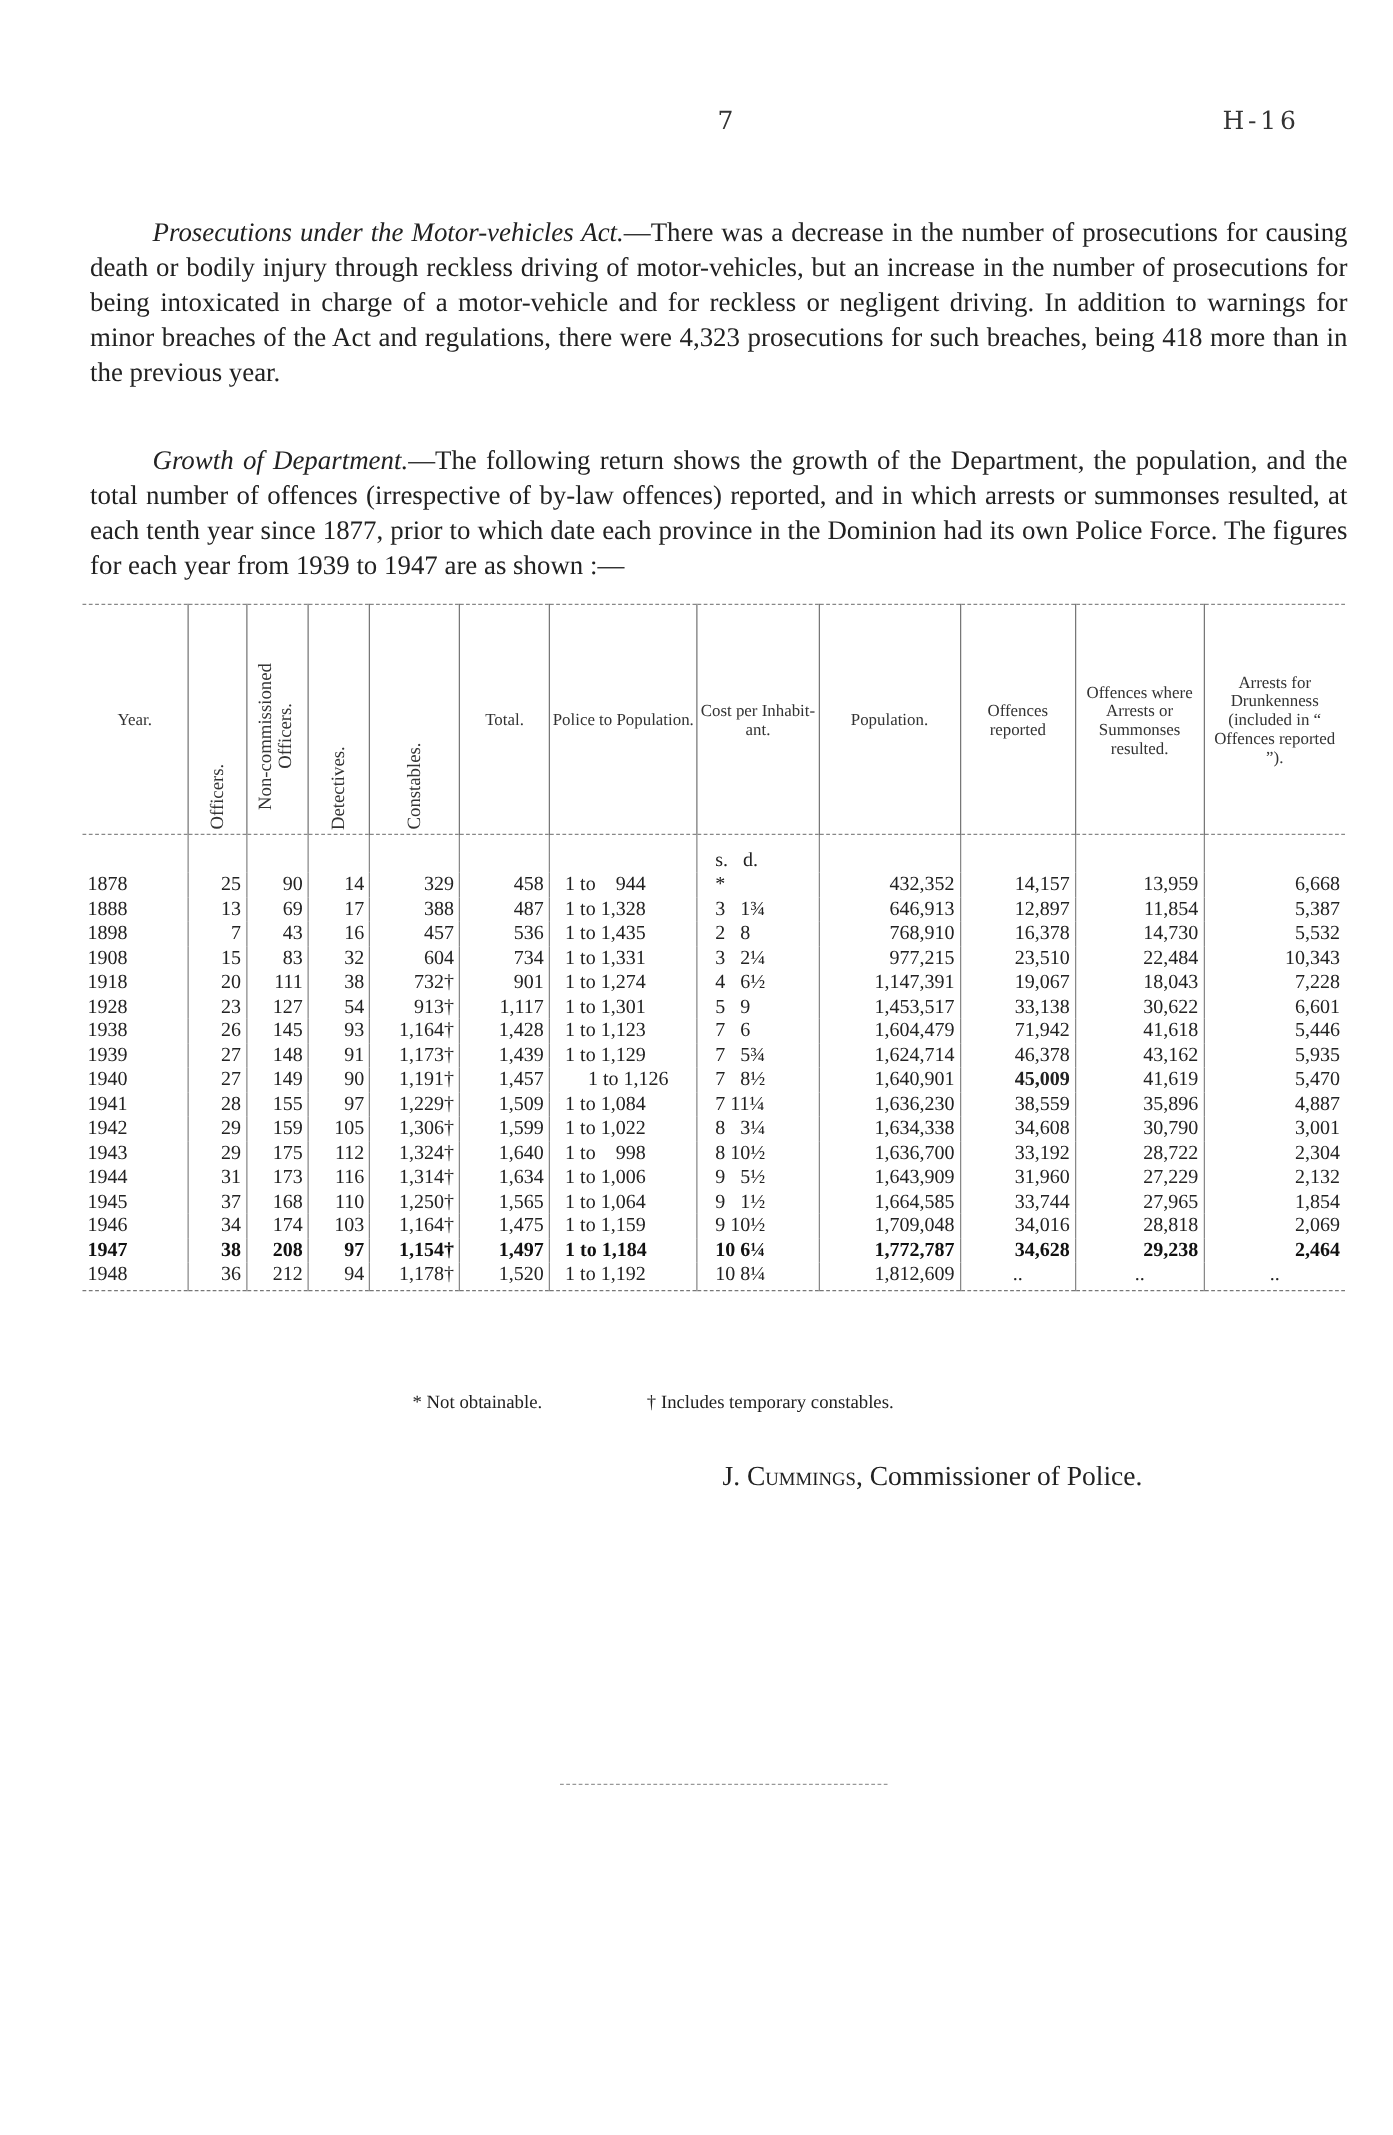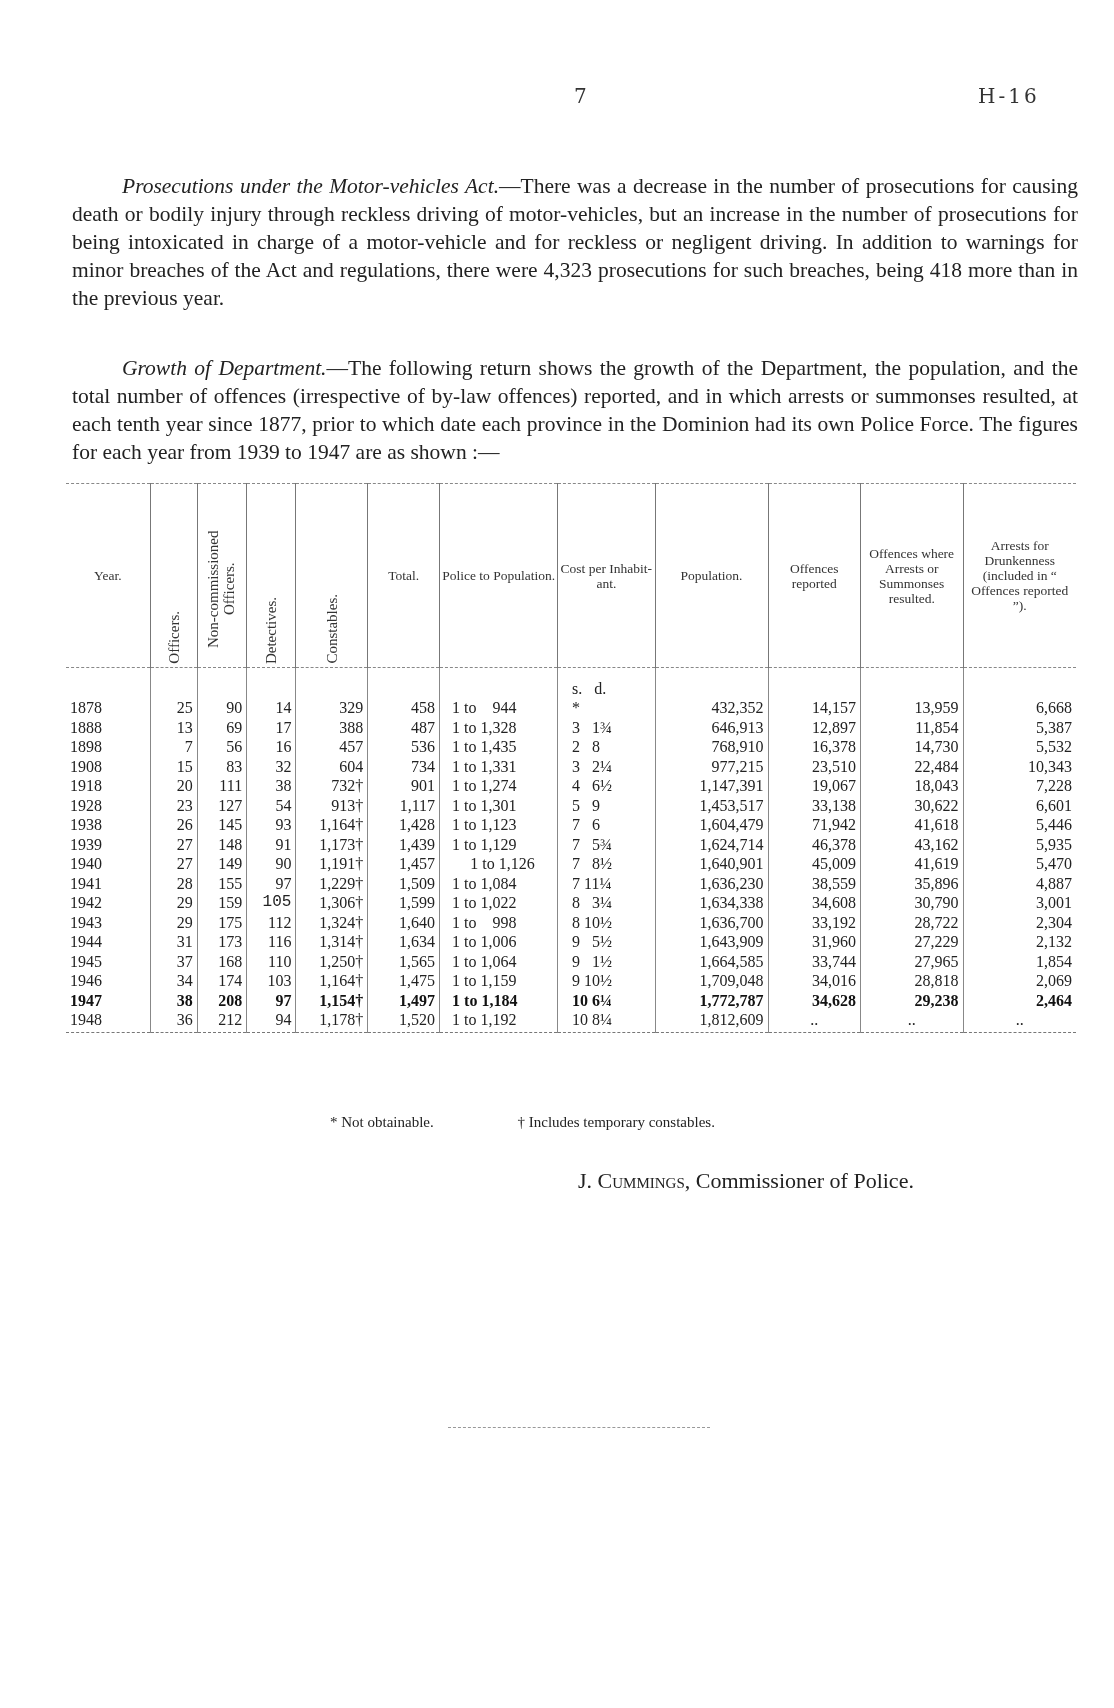--- a/index.html
+++ b/index.html
@@ -139,21 +139,21 @@
           <td class="ratio" style="white-space: pre;">1 to 1,328</td>
           <td class="cost" style="white-space: pre;">3   1¾</td>
           <td style="white-space: pre;">646,913</td>
           <td style="white-space: pre;">12,897</td>
           <td style="white-space: pre;">11,854</td>
           <td style="white-space: pre;">5,387</td>
         </tr>
         <tr>
           <td style="white-space: pre;">1898</td>
           <td style="white-space: pre;">7</td>
-          <td style="white-space: pre;">56</td>
+          <td style="white-space: pre;">43</td>
           <td style="white-space: pre;">16</td>
           <td style="white-space: pre;">457</td>
           <td style="white-space: pre;">536</td>
           <td class="ratio" style="white-space: pre;">1 to 1,435</td>
           <td class="cost" style="white-space: pre;">2   8</td>
           <td style="white-space: pre;">768,910</td>
           <td style="white-space: pre;">16,378</td>
           <td style="white-space: pre;">14,730</td>
           <td style="white-space: pre;">5,532</td>
         </tr>
@@ -230,21 +230,21 @@
         <tr>
           <td style="white-space: pre;">1940</td>
           <td style="white-space: pre;">27</td>
           <td style="white-space: pre;">149</td>
           <td style="white-space: pre;">90</td>
           <td style="white-space: pre;">1,191†</td>
           <td style="white-space: pre;">1,457</td>
           <td class="ratio" style="white-space: pre; text-align: center;">1 to 1,126</td>
           <td class="cost" style="white-space: pre;">7   8½</td>
           <td style="white-space: pre;">1,640,901</td>
-          <td style="white-space: pre;">45,009</td>
+          <td style="white-space: pre; font-weight: bold;">45,009</td>
           <td style="white-space: pre;">41,619</td>
           <td style="white-space: pre;">5,470</td>
         </tr>
         <tr>
           <td style="white-space: pre;">1941</td>
           <td style="white-space: pre;">28</td>
           <td style="white-space: pre;">155</td>
           <td style="white-space: pre;">97</td>
           <td style="white-space: pre;">1,229†</td>
           <td style="white-space: pre;">1,509</td>
@@ -252,21 +252,21 @@
           <td class="cost" style="white-space: pre;">7 11¼</td>
           <td style="white-space: pre;">1,636,230</td>
           <td style="white-space: pre;">38,559</td>
           <td style="white-space: pre;">35,896</td>
           <td style="white-space: pre;">4,887</td>
         </tr>
         <tr>
           <td style="white-space: pre;">1942</td>
           <td style="white-space: pre;">29</td>
           <td style="white-space: pre;">159</td>
-          <td style="white-space: pre; font-family: Liberation Mono, monospace;">105</td>
+          <td style="white-space: pre;">105</td>
           <td style="white-space: pre;">1,306†</td>
           <td style="white-space: pre;">1,599</td>
           <td class="ratio" style="white-space: pre;">1 to 1,022</td>
           <td class="cost" style="white-space: pre;">8   3¼</td>
           <td style="white-space: pre;">1,634,338</td>
           <td style="white-space: pre;">34,608</td>
           <td style="white-space: pre;">30,790</td>
           <td style="white-space: pre;">3,001</td>
         </tr>
         <tr>

